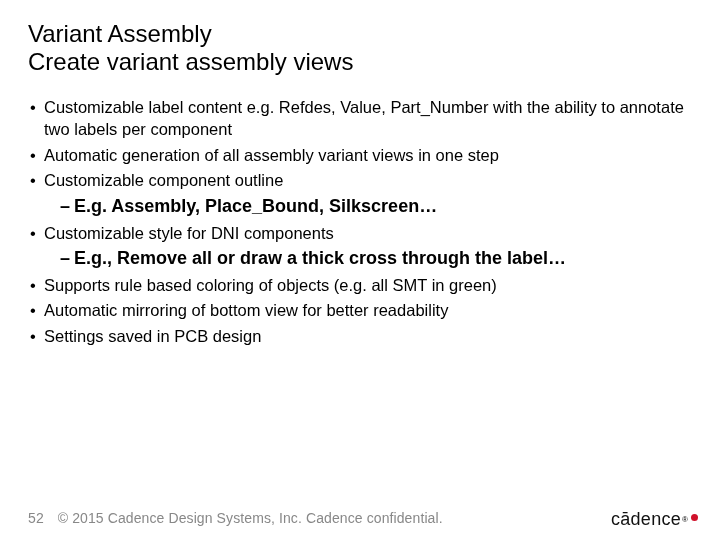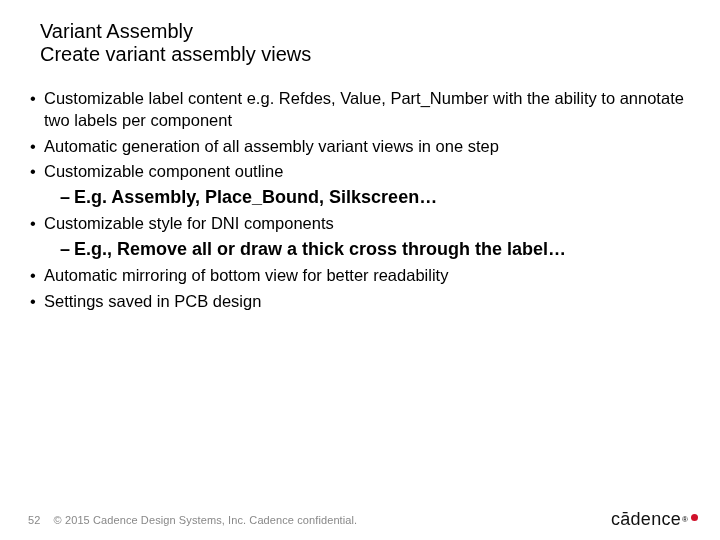--- a/index.html
+++ b/index.html
@@ -1,25 +1,25 @@
 <!DOCTYPE html>
 <html><head>
 <meta charset="utf-8">
 <style>
   * { margin: 0; padding: 0; box-sizing: border-box; }
   html, body { width: 720px; height: 540px; background: #fff; font-family: Arial, Helvetica, sans-serif; color: #000; overflow: hidden; }
   .slide { position: relative; width: 720px; height: 540px; padding: 20px 28px 0 28px; }
-  .title { font-size: 20px; line-height: 1.15; font-weight: 400; margin-bottom: 22px; margin-left: 12px; }
+  .title { font-size: 24px; line-height: 1.15; font-weight: 400; margin-bottom: 22px; }
   .bullets { list-style: none; font-size: 16.5px; line-height: 1.32; }
   .bullets > li { position: relative; padding-left: 16px; margin-bottom: 4px; }
   .bullets > li::before { content: "•"; position: absolute; left: 2px; top: 0; }
   .subbullets { list-style: none; margin-top: 2px; margin-bottom: 2px; }
   .subbullets > li { position: relative; padding-left: 30px; font-size: 18px; font-weight: 700; line-height: 1.35; }
   .subbullets > li::before { content: "–"; position: absolute; left: 16px; top: 0; font-weight: 700; }
-  .footer { position: absolute; left: 28px; bottom: 14px; font-size: 11px; color: #888; letter-spacing: 0.1px; }
+  .footer { position: absolute; left: 28px; bottom: 14px; font-size: 14px; color: #888; letter-spacing: 0.1px; }
   .footer .pn { margin-right: 10px; }
   .logo { position: absolute; right: 22px; bottom: 10px; display: flex; align-items: center; }
   .logo-text { font-size: 18px; letter-spacing: 0.3px; color: #111; font-weight: 400; margin-left: 24px; }
   .logo-reg { font-size: 8px; vertical-align: super; margin-left: 1px; }
   .logo-dot { width: 7px; height: 7px; background: #d0112b; border-radius: 50%; margin-left: 3px; margin-top: -4px; }
 </style>
 </head>
 <body>
 
 <div class="slide">
@@ -37,20 +37,21 @@
       <ul class="subbullets">
         <li><span>E.g. Assembly, Place_Bound, Silkscreen…</span></li>
       </ul>
     </li>
     <li>
       <span>Customizable style for DNI components</span>
       <ul class="subbullets">
         <li><span>E.g., Remove all or draw a thick cross through the label…</span></li>
       </ul>
     </li>
+    <li><span>Supports rule based coloring of objects (e.g. all SMT in green)</span></li>
     <li><span>Automatic mirroring of bottom view for better readability</span></li>
     <li><span>Settings saved in PCB design</span></li>
   </ul>
 
   <div class="footer">
     <span class="pn">52</span>
     <span>© 2015 Cadence Design Systems, Inc. Cadence confidential.</span>
   </div>
 
   <div class="logo">

